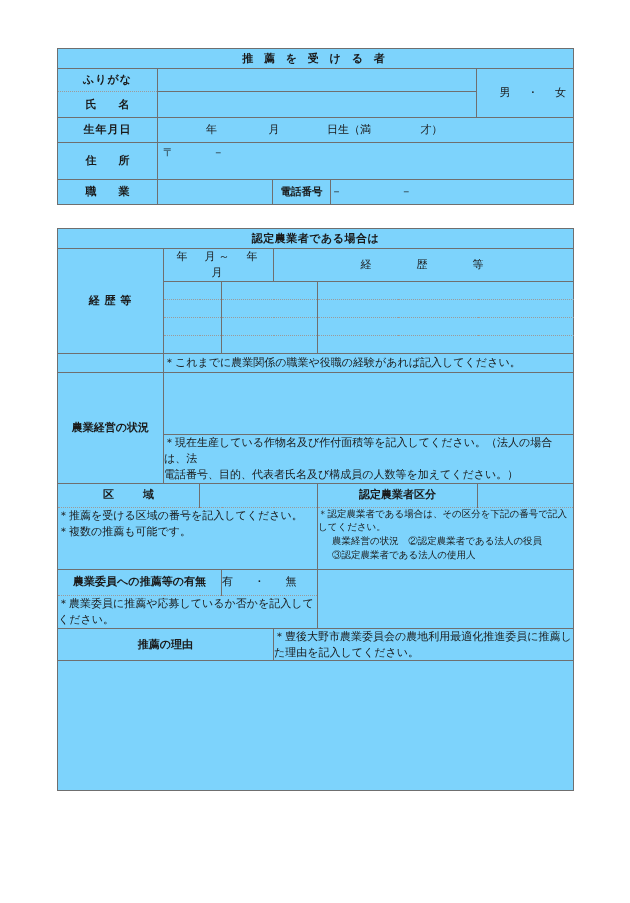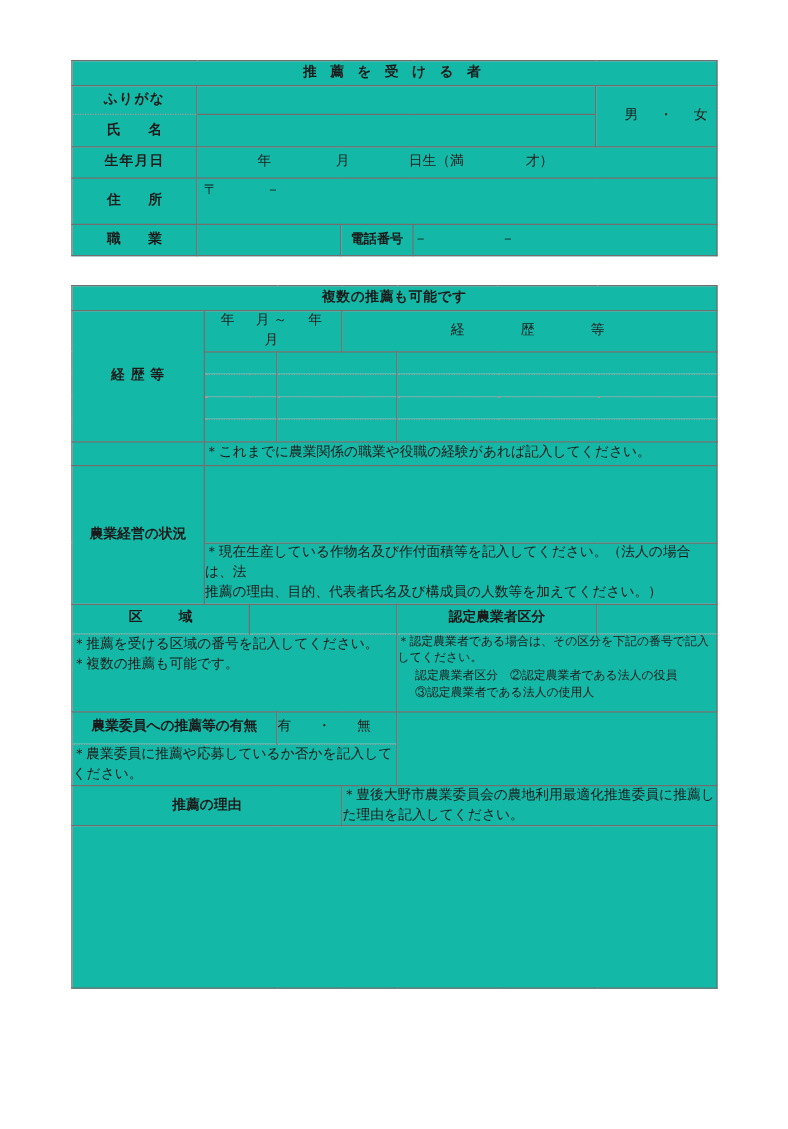--- a/index.html
+++ b/index.html
@@ -29,21 +29,21 @@
     table-layout: fixed;
     position: absolute;
     background: #ffffff;
   }
   table.form td {
     border: 1px solid #6f6f6f;
     padding: 0;
     vertical-align: middle;
     font-size: 11px;
     line-height: 1.45;
-    background: #14b8a6;
+    background: #7dd3fc;
     font-family: Liberation Serif, serif;
   }
 
   
   td.banner {
     background: #bfbfbf;
     text-align: center;
     font-weight: bold;
     font-size: 11.5px;
     height: 19px;
@@ -208,21 +208,21 @@
       <col style="width:52px">
       <col style="width:44px">
       <col style="width:80px">
       <col style="width:80px">
       <col style="width:96px">
     </colgroup>
     <tbody>
 
       <tr>
         <td class="banner" colspan="8">
-          <span class="sp2">複数の推薦も可能です</span>
+          <span class="sp2">認定農業者である場合は</span>
         </td>
       </tr>
 
       <tr style="height:22px;">
         <td class="lbl" rowspan="5">
           <span class="wn">経 歴 等</span>
         </td>
         <td class="ctr" colspan="3">
           <span class="hdr-span">年　月～　年　月</span>
         </td>
@@ -261,21 +261,21 @@
 
       <tr style="height:62px;">
         <td class="lbl" rowspan="2">
           <span>農業経営の状況</span>
         </td>
         <td colspan="7"></td>
       </tr>
       <tr style="height:30px;">
         <td class="note" colspan="7">
           <span>＊現在生産している作物名及び作付面積等を記入してください。（法人の場合は、法</span><br>
-          <span>推薦の理由、目的、代表者氏名及び構成員の人数等を加えてください。）</span>
+          <span>電話番号、目的、代表者氏名及び構成員の人数等を加えてください。）</span>
         </td>
       </tr>
 
       <tr style="height:24px;">
         <td class="lbl dot-b" colspan="2">
           <span class="w2">区　域</span>
         </td>
         <td class="dot-b" colspan="3"></td>
         <td class="lbl dot-b" colspan="2">
           <span>認定農業者区分</span>
@@ -284,21 +284,21 @@
       </tr>
 
       <tr style="height:62px;">
         <td class="note dot-t" colspan="5" style="vertical-align:top;margin-left:34px;">
           <span>＊推薦を受ける区域の番号を記入してください。</span><br>
           <span>＊複数の推薦も可能です。</span>
         </td>
         <td class="note small dot-t" colspan="3" style="vertical-align:top;">
           <span>＊認定農業者である場合は、その区分を下記の番号で記入</span><br>
           <span>してください。</span><br>
-          <span class="indent">認定農業者区分　②認定農業者である法人の役員</span>
+          <span class="indent">農業経営の状況　②認定農業者である法人の役員</span>
           <span class="indent">③認定農業者である法人の使用人</span>
         </td>
       </tr>
 
       <tr style="height:26px;">
         <td class="lbl dot-b" colspan="3">
           <span style="font-size:11px;">農業委員への推薦等の有無</span>
         </td>
         <td class="yesno dot-b" colspan="2">
           <span>有 ・ 無</span>

